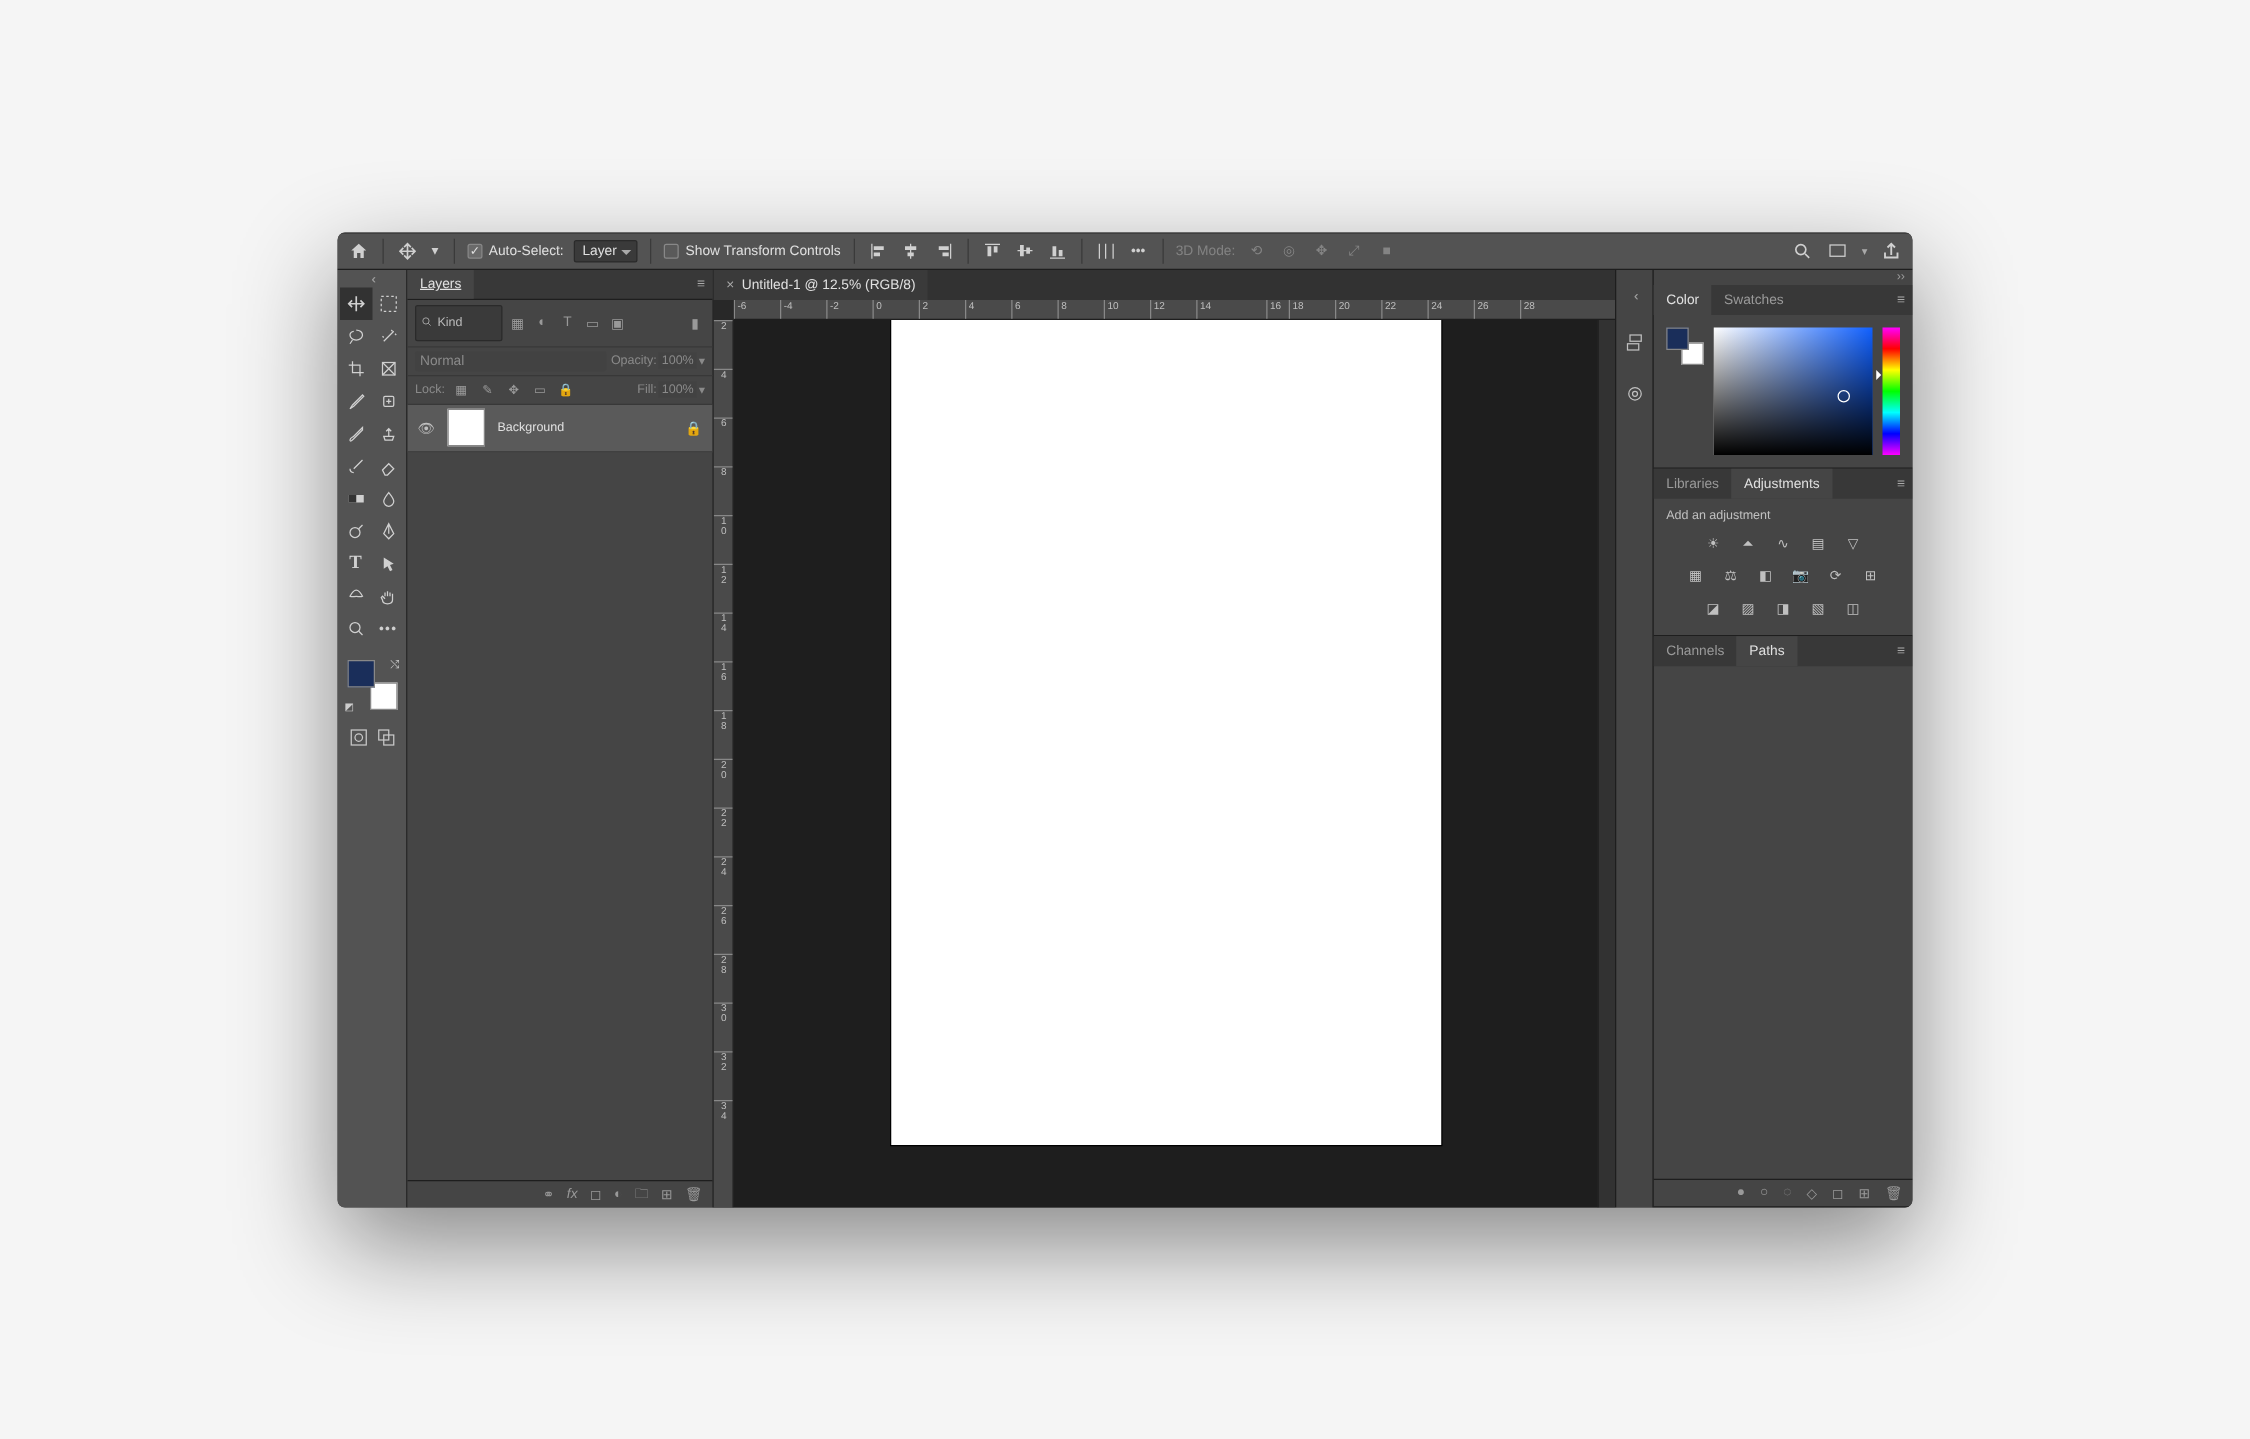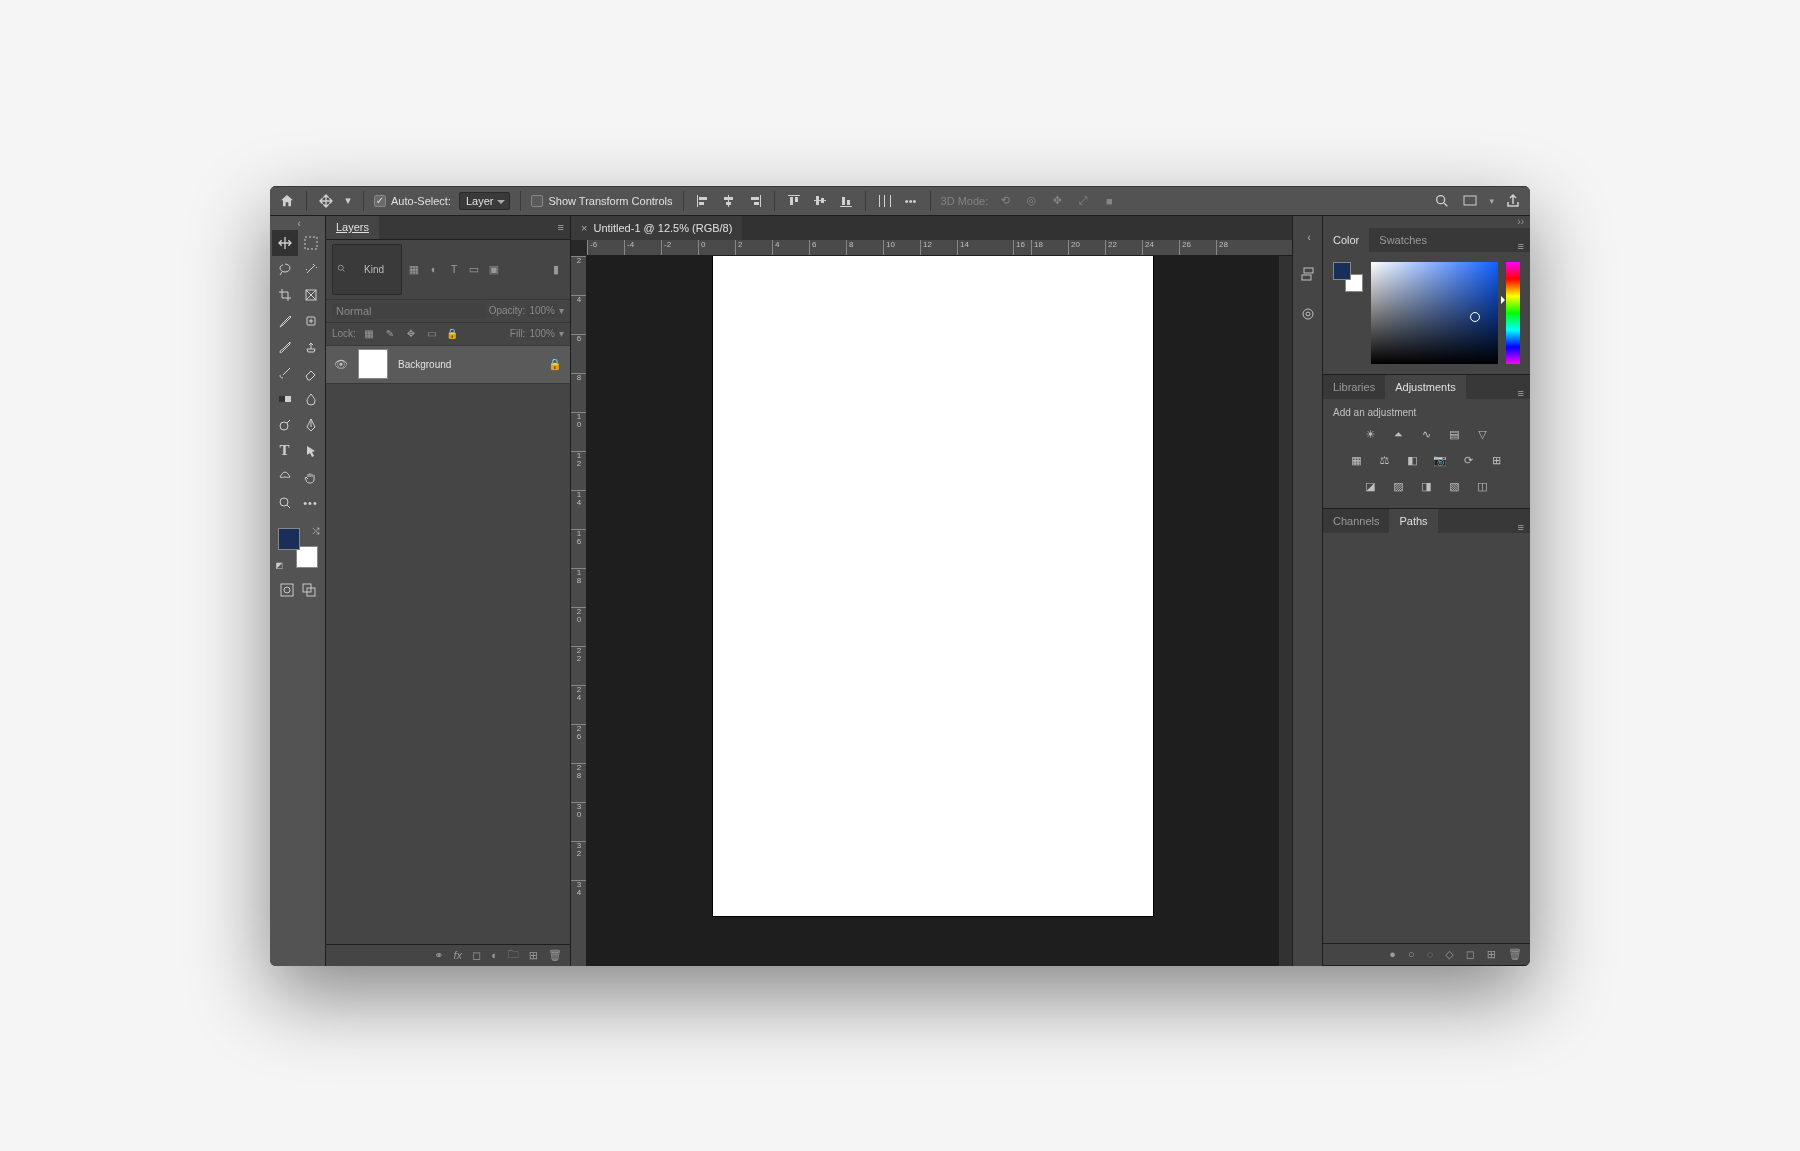--- a/index.html
+++ b/index.html
@@ -42,21 +42,21 @@
 .swap-ic { position: absolute; right: -2px; top: -2px; font-size: 9px; color: #ccc; }
 .mini-ic { position: absolute; left: -2px; bottom: -2px; font-size: 8px; color: #ccc; }
 .mode-row { display: flex; gap: 6px; margin-top: 14px; }
 
 
 .layerspanel { width: 245px; background: #454545; border-right: 1px solid #1e1e1e; display: flex; flex-direction: column; }
 .panel-tabs { height: 24px; background: #383838; display: flex; align-items: center; border-bottom: 1px solid #1e1e1e; }
 .panel-tab { padding: 0 10px; height: 100%; display: flex; align-items: center; font-size: 11px; background: #454545; color: #e0e0e0; text-decoration: underline; }
 .panel-menu { margin-left: auto; padding: 0 6px; color: #aaa; }
 .layers-filter { display: flex; align-items: center; gap: 4px; padding: 4px 6px; border-bottom: 1px solid #383838; }
-.kind-dd { flex: 0 0 70px; background: #3a3a3a; border: 1px solid #2a2a2a; border-radius: 2px; font-size: 10px; padding: 19px 4px; color: #bbb; display: flex; align-items: center; gap: 17px; }
+.kind-dd { flex: 0 0 70px; background: #3a3a3a; border: 1px solid #2a2a2a; border-radius: 2px; font-size: 10px; padding: 8px 4px; color: #bbb; display: flex; align-items: center; gap: 3px; }
 .fico { width: 16px; height: 16px; display: flex; align-items: center; justify-content: center; color: #999; }
 .layers-blend { display: flex; align-items: center; padding: 3px 6px; gap: 4px; border-bottom: 1px solid #383838; color: #8a8a8a; }
 .blend-dd { flex: 1; font-size: 11px; background: #3a3a3a40; padding: 2px 4px; border-radius: 2px; }
 .opac { font-size: 10px; display: flex; align-items: center; gap: 2px; }
 .opac .val { background: #3a3a3a40; padding: 1px 2px; }
 .layers-lock { display: flex; align-items: center; padding: 3px 6px; gap: 5px; border-bottom: 1px solid #383838; color: #8a8a8a; font-size: 10px; }
 .layer-list { flex: 1; overflow: auto; }
 .layer-item { display: flex; align-items: center; height: 38px; background: #5a5a5a; border-bottom: 1px solid #383838; padding: 0 8px; gap: 10px; }
 .eye { width: 14px; color: #c0c0c0; }
 .thumb { width: 30px; height: 30px; background: #fff; border: 1px solid #888; }
@@ -80,21 +80,21 @@
 .statusbar { height: 18px; background: #424242; border-top: 1px solid #1e1e1e; display: flex; align-items: center; gap: 18px; padding: 0 10px; font-size: 10px; color: #c0c0c0; }
 .status-zoom { width: 40px; }
 .hscroll { flex: 1; height: 8px; background: #323232; border-radius: 4px; position: relative; margin-left: 30px; }
 .hscroll-thumb { position: absolute; left: 50%; width: 190px; height: 8px; background: #6a6a6a; border-radius: 4px; transform: translateX(-50%); }
 
 
 .dockcol { width: 30px; background: #454545; border-left: 1px solid #1e1e1e; display: flex; flex-direction: column; align-items: center; padding-top: 16px; gap: 22px; }
 .dockcol .ico { color: #c0c0c0; }
 .rightpanels { width: 208px; background: #454545; border-left: 1px solid #1e1e1e; display: flex; flex-direction: column; }
 .rp-section { border-bottom: 1px solid #1e1e1e; }
-.rp-tabs { height: 24px; background: #383838; display: flex; align-items: flex-end; }
+.rp-tabs { height: 24px; background: #383838; display: flex; align-items: center; }
 .rp-tab { padding: 0 10px; height: 100%; display: flex; align-items: center; font-size: 11px; color: #9a9a9a; }
 .rp-tab.active { background: #454545; color: #e0e0e0; }
 .colorbody { padding: 10px; display: flex; gap: 8px; }
 .mini-swatches { position: relative; width: 30px; height: 30px; flex-shrink: 0; }
 .msw { position: absolute; width: 18px; height: 18px; border: 1px solid #888; }
 .msw.fg { background: #1a2e5a; top: 0; left: 0; z-index: 2; }
 .msw.bg { background: #fff; bottom: 0; right: 0; }
 .colorfield { flex: 1; height: 102px; background: linear-gradient(to top, #000, transparent), linear-gradient(to right, #fff, #1060ff); position: relative; }
 .cf-cursor { position: absolute; width: 10px; height: 10px; border: 1px solid #fff; border-radius: 50%; right: 18px; top: 50px; }
 .huebar { width: 14px; height: 102px; background: linear-gradient(to bottom, #ff00ff, #ff0000, #ffff00, #00ff00, #00ffff, #0000ff, #ff00ff); position: relative; }

